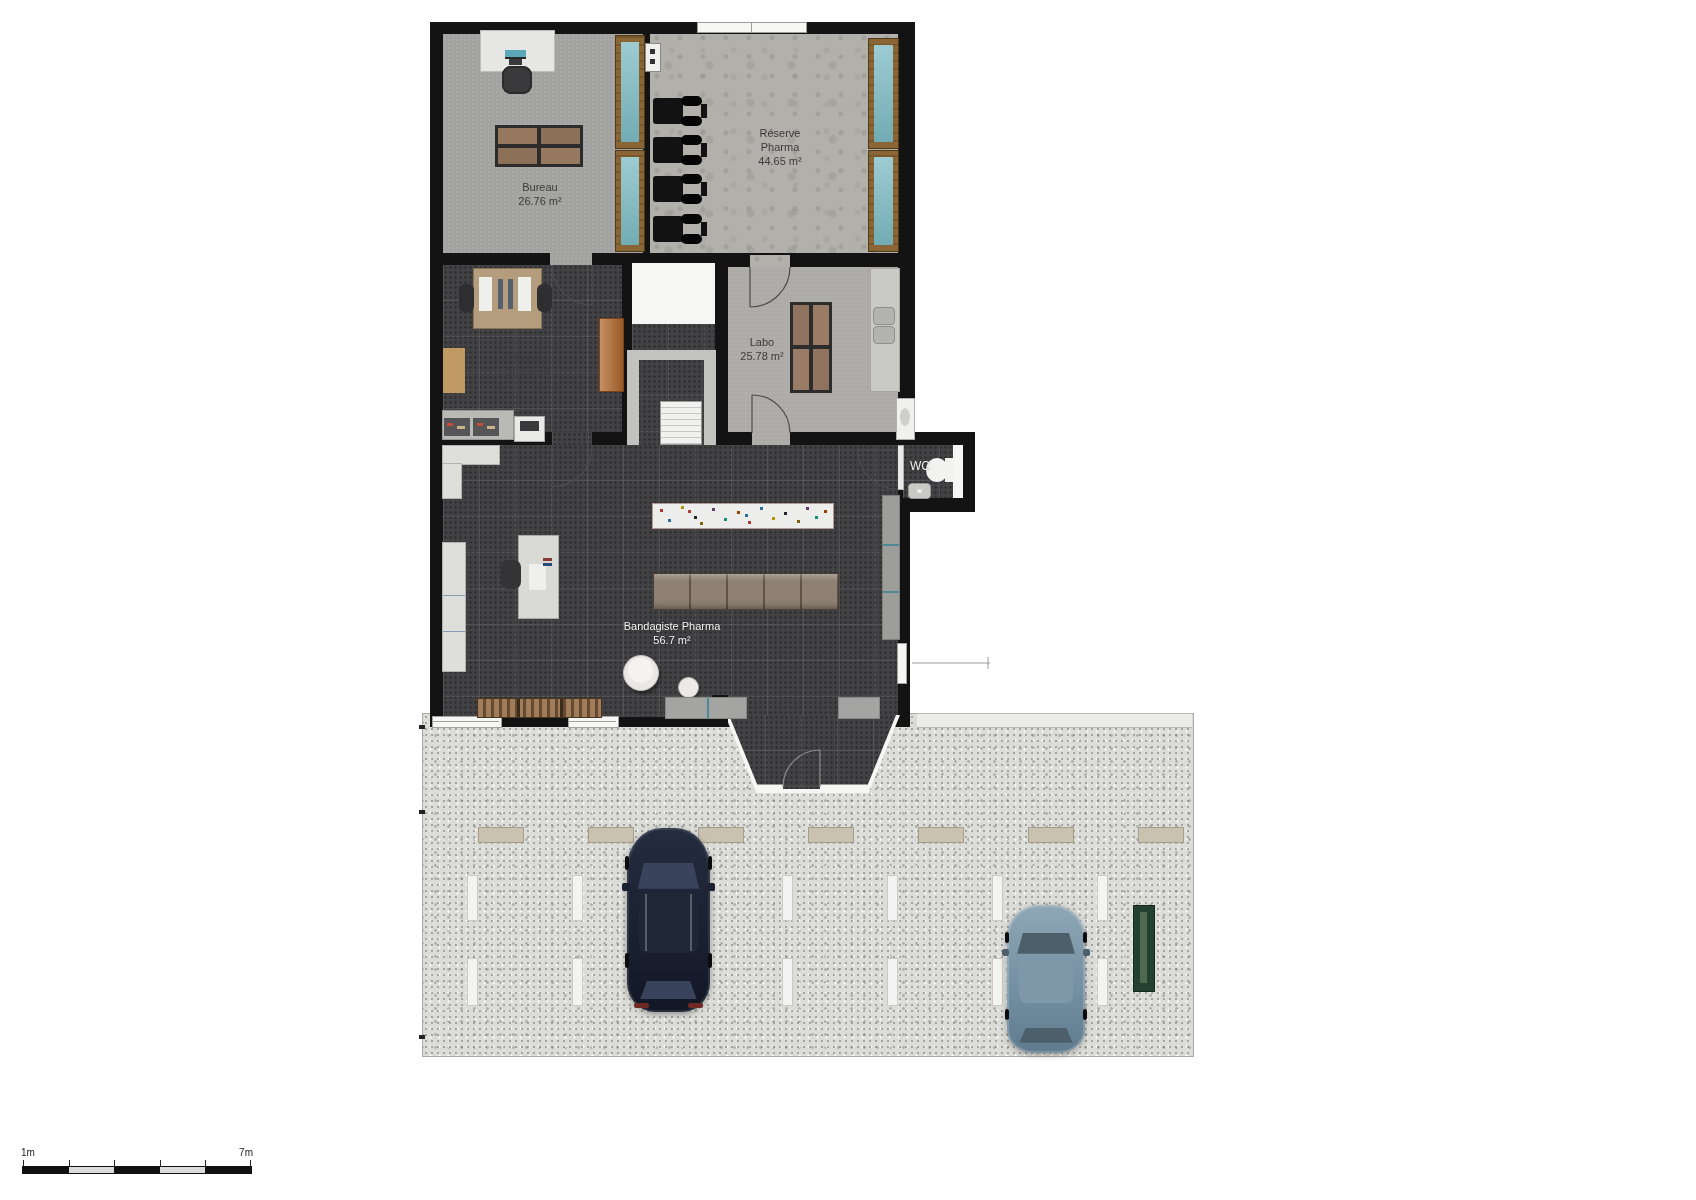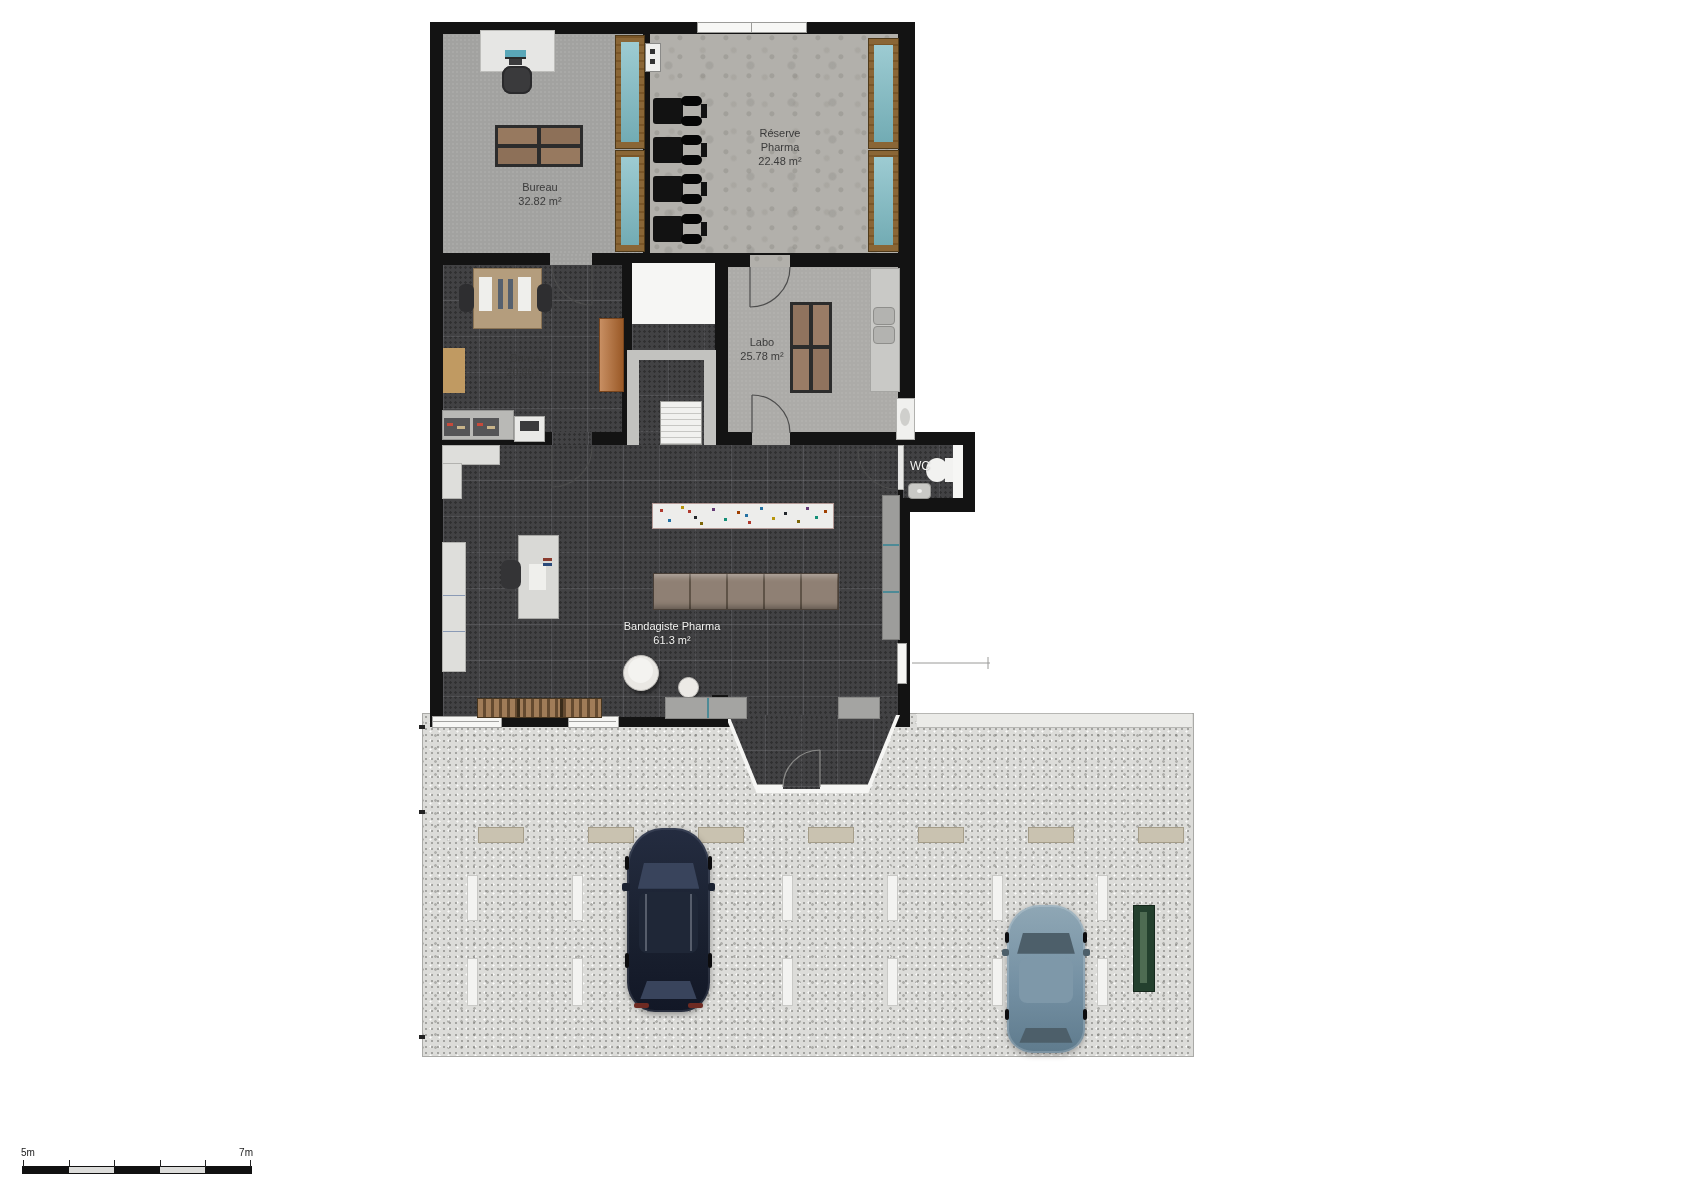--- a/index.html
+++ b/index.html
@@ -144,21 +144,21 @@
   <div class="abs" style="left:509px;top:59px;width:13px;height:6px;background:#3a3a3c;"></div>
   <div class="abs" style="left:502px;top:66px;width:30px;height:28px;background:#3a3a3c;border-radius:9px;box-shadow:inset 0 0 0 2px #2a2a2c;"></div>
   <div class="abs" style="left:495px;top:125px;width:88px;height:42px;background:#2c2c2c;">
     <div class="abs" style="left:3px;top:3px;width:39px;height:16px;background:#97795f;"></div>
     <div class="abs" style="left:46px;top:3px;width:39px;height:16px;background:#8d7058;"></div>
     <div class="abs" style="left:3px;top:23px;width:39px;height:16px;background:#8d7058;"></div>
     <div class="abs" style="left:46px;top:23px;width:39px;height:16px;background:#97795f;"></div>
   </div>
   <div class="abs room-label" style="left:490px;top:181px;width:100px;">
     <span>Bureau</span>
-    <span>32.82 m²</span>
+    <span>26.76 m²</span>
   </div>
 
   <div id="shelves" class="abs" style="left:0;top:0;">
       <div class="abs shelfwood" style="left: 615px; top: 35px; width: 28px; height: 112px;">
         <div class="shelfteal"></div>
       </div>
       <div class="abs shelfwood" style="left: 615px; top: 150px; width: 28px; height: 100px;">
         <div class="shelfteal"></div>
       </div>
       <div class="abs shelfwood" style="left: 868px; top: 38px; width: 29px; height: 109px;">
@@ -197,21 +197,21 @@
         <div class="wc-seat"></div>
         <div class="wc-wheel" style="left:28px;top:0;"></div>
         <div class="wc-wheel" style="left:28px;top:20px;"></div>
         <div class="abs" style="left:48px;top:8px;width:6px;height:14px;background:#121212;"></div>
       </div>
     </div>
 
   <div class="abs room-label" style="left:730px;top:127px;width:100px;">
     <span>Réserve</span>
     <span>Pharma</span>
-    <span>22.48 m²</span>
+    <span>44.65 m²</span>
   </div>
 
   <div class="abs tile" style="left:443px;top:265px;width:179px;height:167px;"></div>
   <div class="abs white" style="left:632px;top:263px;width:83px;height:61px;"></div>
   <div class="abs tile" style="left:632px;top:324px;width:83px;height:121px;"></div>
   <div class="abs floor-labo" style="left:728px;top:267px;width:170px;height:165px;"></div>
 
   <div class="abs floor-light" style="left:550px;top:253px;width:42px;height:12px;"></div>
   <div class="abs concrete" style="left:750px;top:255px;width:40px;height:12px;"></div>
   <div class="abs tile" style="left:552px;top:432px;width:40px;height:13px;"></div>
@@ -353,21 +353,21 @@
     <div class="abs" style="left:39px;top:0;width:3px;height:18px;background:#3a2c1a;"></div>
     <div class="abs" style="left:82px;top:0;width:3px;height:18px;background:#3a2c1a;"></div>
   </div>
   <div class="abs counter-grey" style="left:665px;top:697px;width:80px;height:20px;">
     <div class="abs" style="left:41px;top:0;width:2px;height:20px;background:#4d8a96;"></div>
   </div>
   <div class="abs counter-grey" style="left:838px;top:697px;width:40px;height:20px;"></div>
 
   <div class="abs room-label light" style="left:612px;top:620px;width:120px;">
     <span>Bandagiste Pharma</span>
-    <span>61.3 m²</span>
+    <span>56.7 m²</span>
   </div>
 
   <svg class="abs" width="1696" height="1200" style="left:0;top:0;pointer-events:none;">
     <g fill="none" stroke="#4c4c4c" stroke-width="1.2">
       <path d="M552,265 A40,40 0 0 0 592,305"></path>
         <line x1="592" y1="265" x2="592" y2="305"></line>
       <path d="M592,447 A40,40 0 0 1 552,487"></path>
         <line x1="552" y1="447" x2="552" y2="487"></line>
       <path d="M790,267 A40,40 0 0 1 750,307"></path>
         <line x1="750" y1="267" x2="750" y2="307"></line>
@@ -380,18 +380,18 @@
       <path d="M783,787 A37,37 0 0 1 820,750"></path>
         <line x1="820" y1="787" x2="820" y2="750"></line>
     </g>
     <g stroke="#9a9a98" stroke-width="1">
       <line x1="912" y1="663" x2="990" y2="663"></line>
       <line x1="988" y1="657" x2="988" y2="669"></line>
     </g>
   </svg>
 
   <div class="abs" style="left:22px;top:1166px;width:228px;height:6px;border:1px solid #111;font-size:0;">
-    <span class="sb-label" style="left:-2px;">5m</span>
+    <span class="sb-label" style="left:-2px;">1m</span>
     <span class="sb-label" style="right:-2px;">7m</span>
     <span id="sb-segs"><span class="seg" style="width: 45.6px; background: rgb(17, 17, 17);"></span><span class="seg" style="width: 45.6px; background: rgb(220, 220, 218);"></span><span class="seg" style="width: 45.6px; background: rgb(17, 17, 17);"></span><span class="seg" style="width: 45.6px; background: rgb(220, 220, 218);"></span><span class="seg" style="width: 45.6px; background: rgb(17, 17, 17);"></span></span>
     <span id="sb-ticks"><span class="tick" style="left: 0px;"></span><span class="tick" style="left: 46px;"></span><span class="tick" style="left: 91px;"></span><span class="tick" style="left: 137px;"></span><span class="tick" style="left: 182px;"></span><span class="tick" style="left: 227px;"></span></span>
   </div>
 </div>
 
 </body></html>

